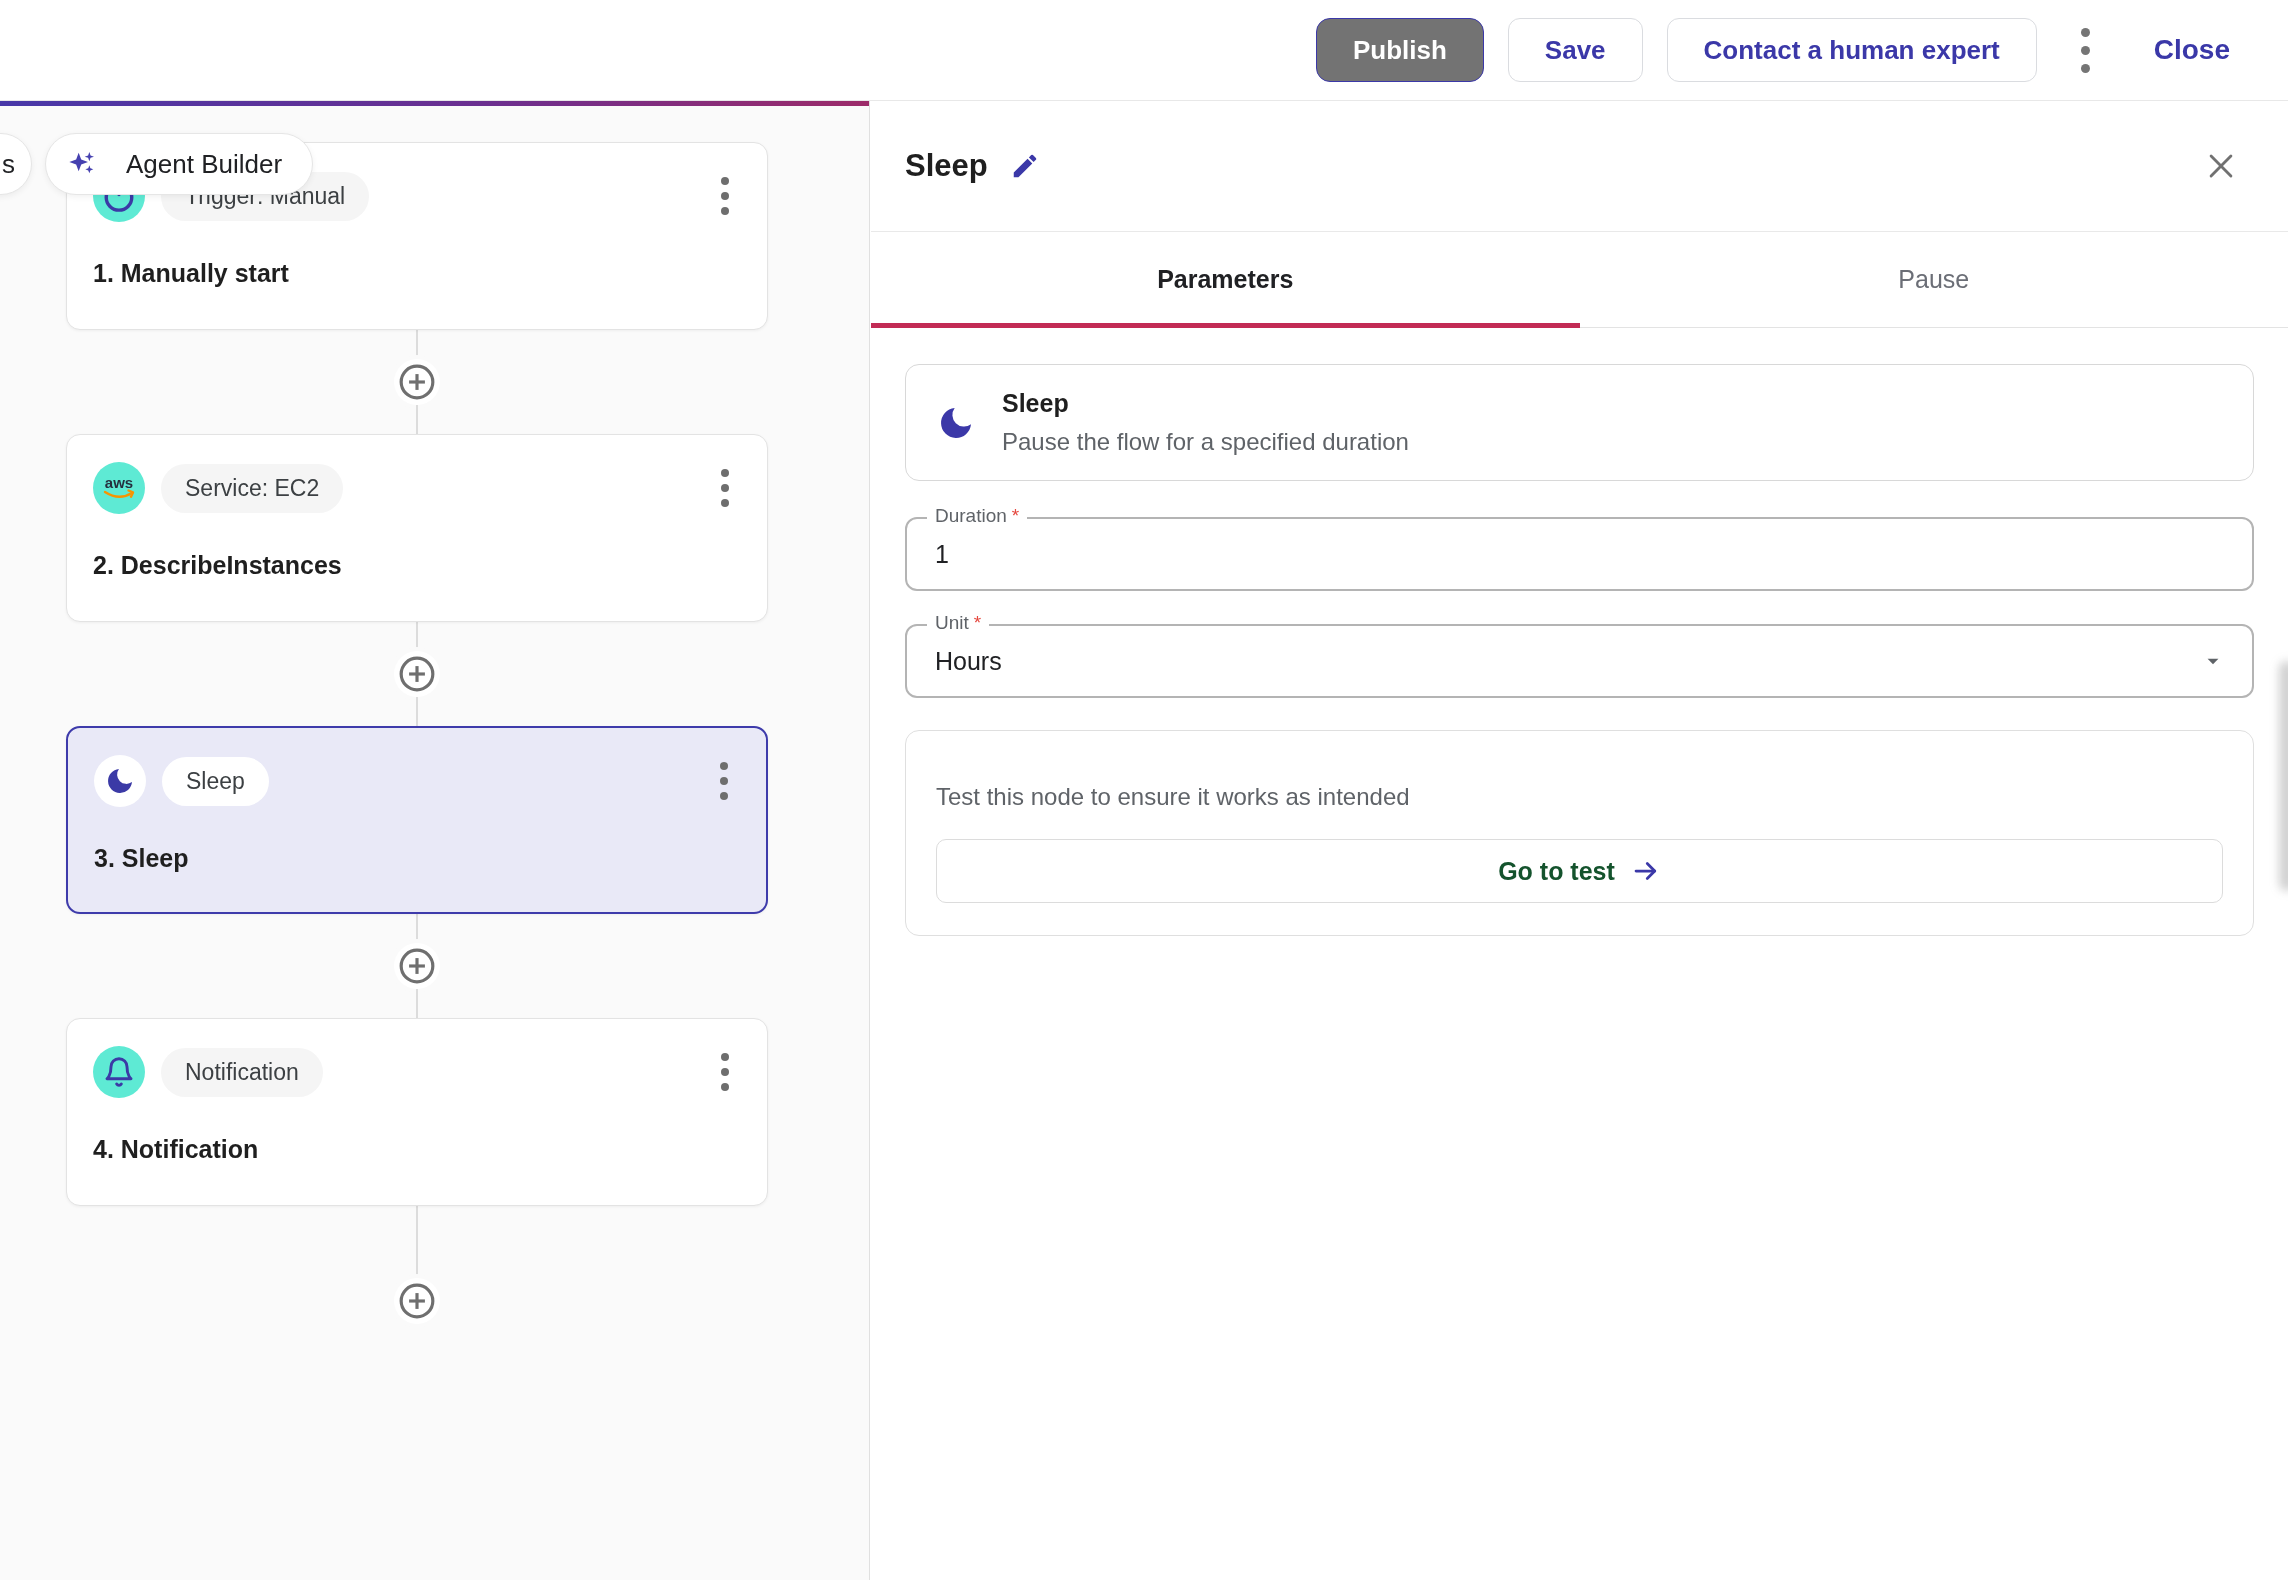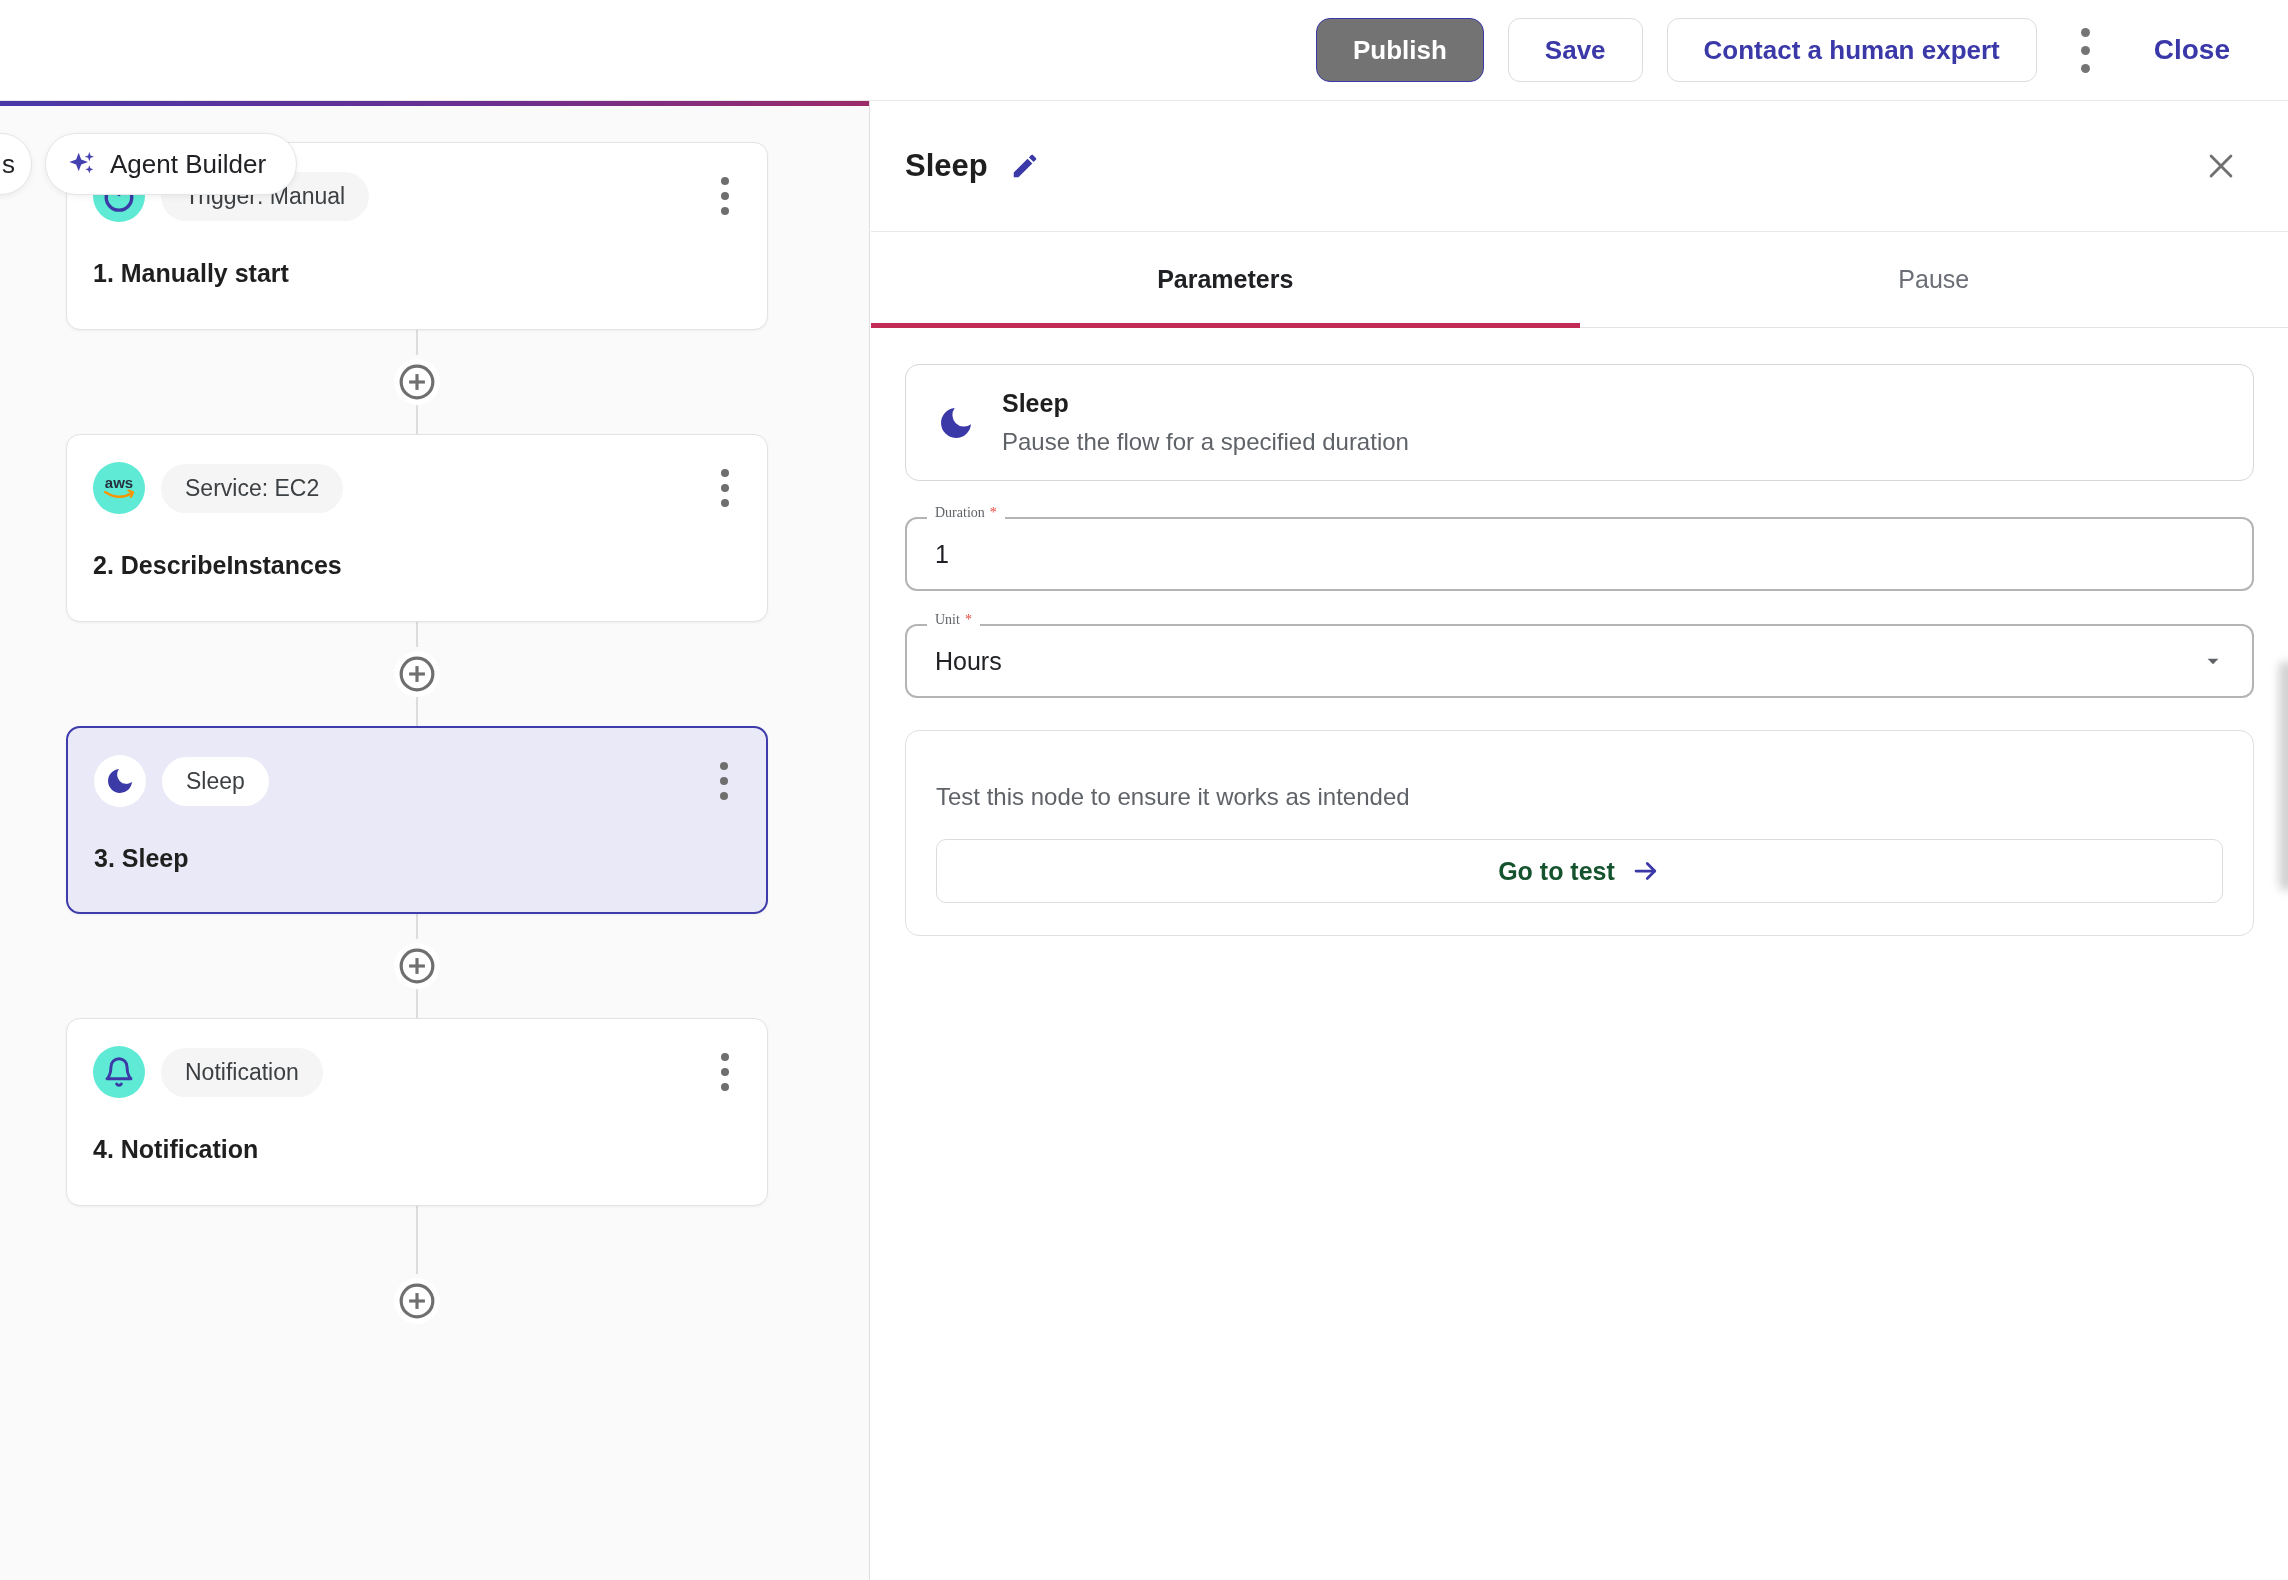--- a/index.html
+++ b/index.html
@@ -34,21 +34,21 @@
   }
   .canvas .grad { position:absolute; top:0; left:0; width:100%; height:5px;
     background:linear-gradient(90deg,#4838a8 0%, #6a2f90 55%, #9c2b69 100%); }
 
   .pill {
     position:absolute; background:#fff; border:1px solid #e6e6e6;
     border-radius:32px; height:62px; display:flex; align-items:center;
     box-shadow:0 2px 6px rgba(0,0,0,.06); font-size:26px; color:#202124; z-index:3;
   }
   .pill.partial { left:-58px; top:32px; width:90px; justify-content:flex-end; padding-right:16px; }
-  .pill.agent   { left:45px;  top:32px; padding:0 30px 0 20px; gap:12px; cursor:pointer; }
+  .pill.agent   { left:45px;  top:32px; padding:0 30px 0 20px; gap:28px; cursor:pointer; }
 
   .flow { position:absolute; top:41px; left:66px; width:702px; display:flex; flex-direction:column; }
   .node {
     background:#fff; border:1.5px solid #e3e3e3; border-radius:14px;
     padding:26px 28px 30px 26px; min-height:188px;
     box-shadow:0 1px 3px rgba(0,0,0,.05); cursor:pointer; position:relative; z-index:1;
   }
   .node.selected { background:#e9e9f7; border:2px solid #3e3bab; }
   .node .row { display:flex; align-items:center; }
   .icon-circle {
@@ -95,21 +95,21 @@
   }
   .info-card .texts { display:flex; flex-direction:column; gap:10px; }
   .info-title { font-size:25px; font-weight:700; color:#1f1f1f; }
   .info-desc  { font-size:24px; color:#5f6368; }
 
   .field { position:relative; border:2px solid #b4b4b4; border-radius:12px; height:74px;
            margin-top:36px; display:flex; align-items:center; background:#fff; }
   .field + .field { margin-top:33px; }
   .field .flabel {
     position:absolute; top:-14px; left:20px; background:#fff; padding:0 8px;
-    font-size:14px; color:#5f6368; display:flex; gap:5px;font-family:Liberation Serif, serif;
+    font-size:19px; color:#5f6368; display:flex; gap:5px;
   }
   .field .flabel .req { color:#e5483f; }
   .field input {
     border:none; outline:none; background:transparent; width:100%;
     font-family:inherit; font-size:25px; color:#202124; padding:0 28px;
   }
   .field.select { cursor:pointer; }
   .field .fvalue { font-size:25px; color:#202124; padding:0 28px; flex:1; }
   .field .caret { margin-right:26px; display:flex; }
 

